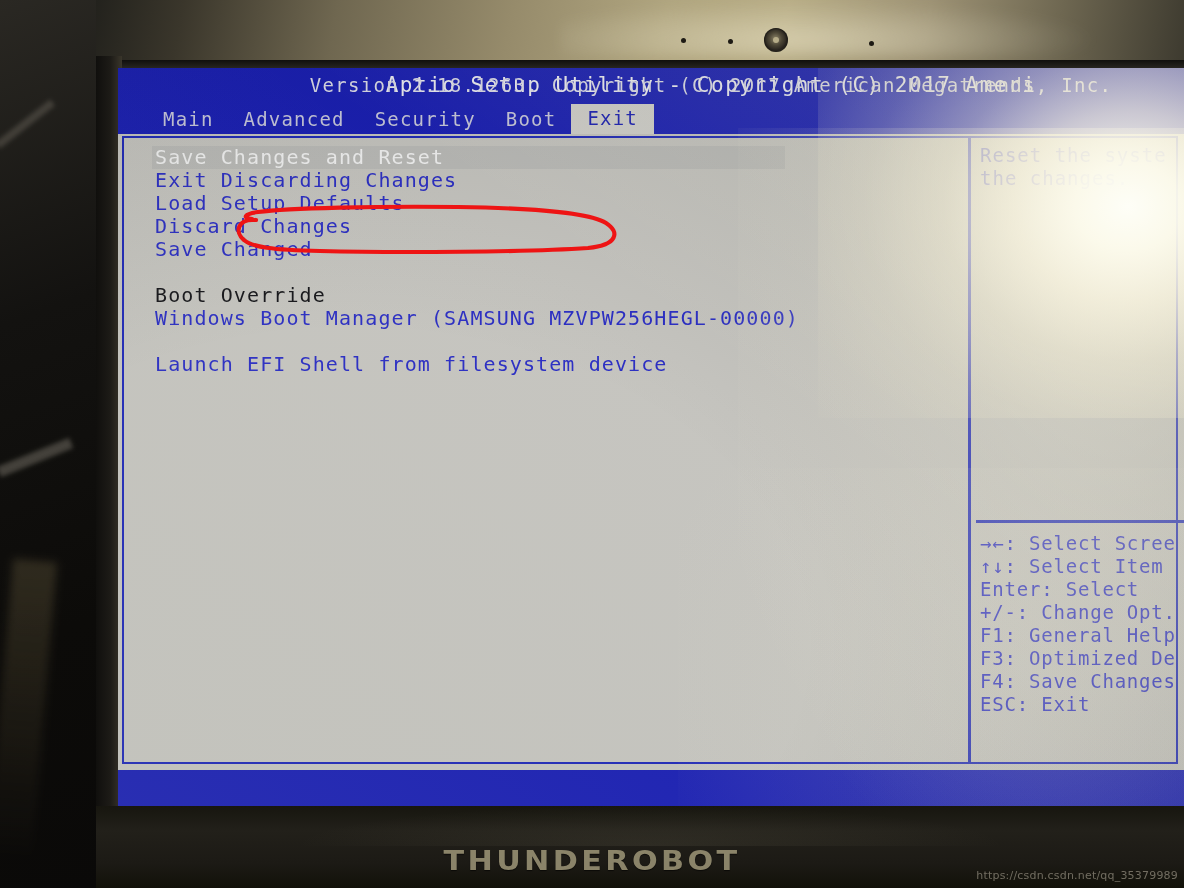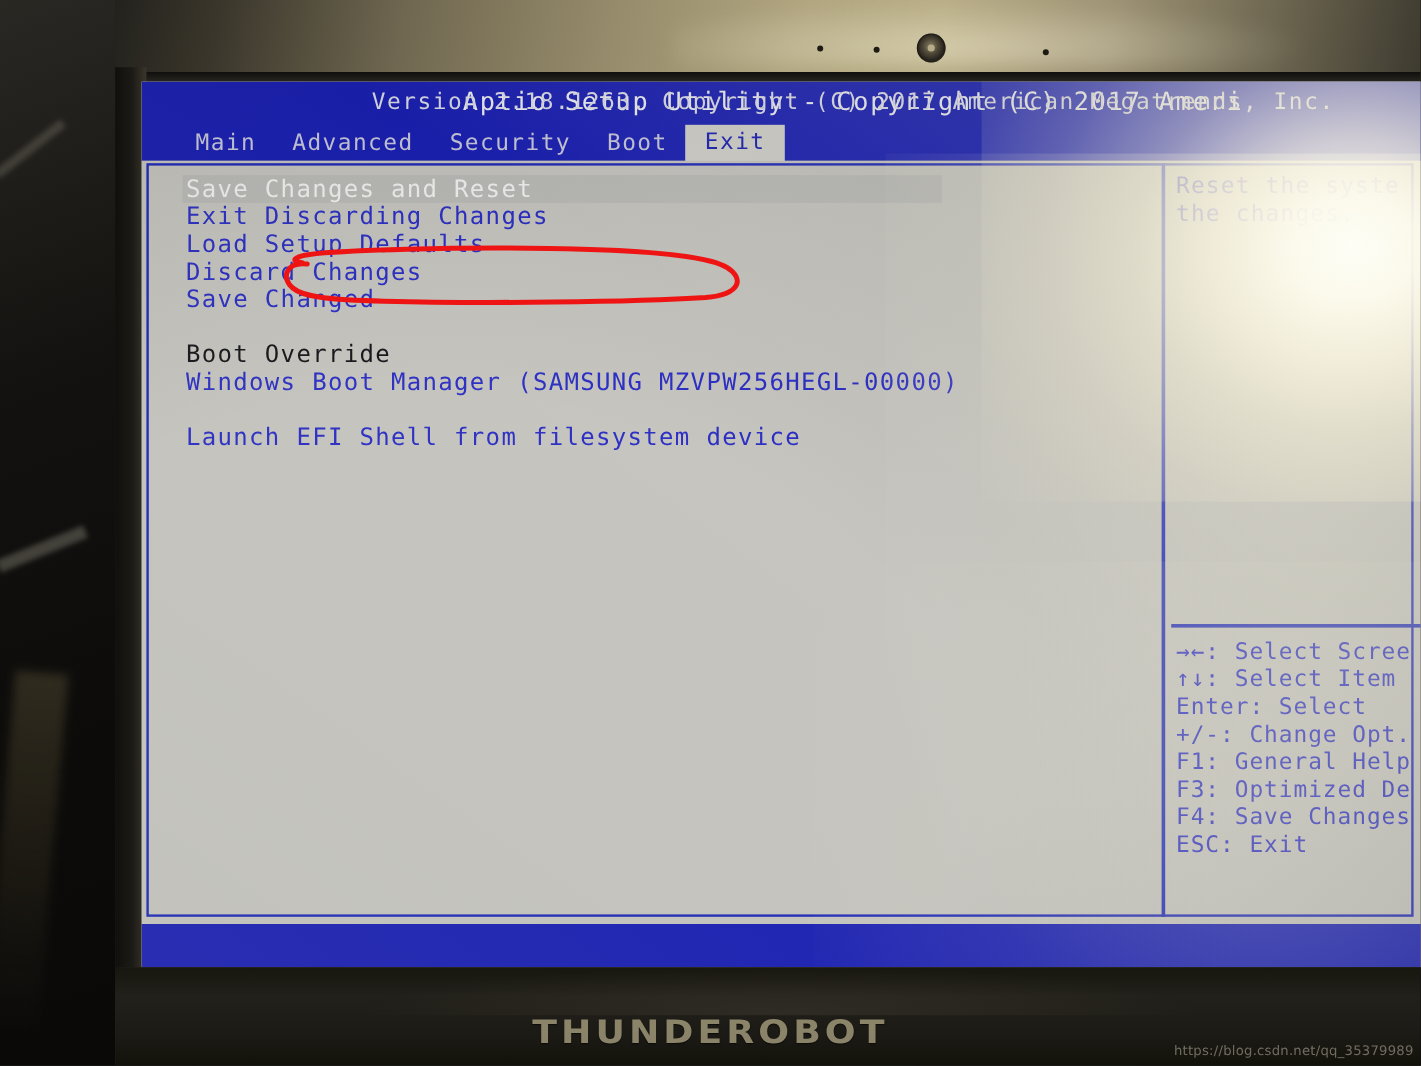--- a/index.html
+++ b/index.html
@@ -482,15 +482,15 @@
                C 16 18 14 22 24 23" fill="none" stroke="#ee1414" stroke-width="4.2" stroke-linecap="round" stroke-linejoin="round"></path>
     </svg>
 
   </div>
 
   <div class="screen-under-edge"></div>
   <div class="bezel-chin"></div>
   <div class="chin-sheen"></div>
   <div class="brand">THUNDEROBOT</div>
 
-  <div class="watermark">https://blog.csdn.net/qq_35379989</div>
+  <div class="watermark">https://csdn.csdn.net/qq_35379989</div>
 
 </div>
 
 </body></html>

